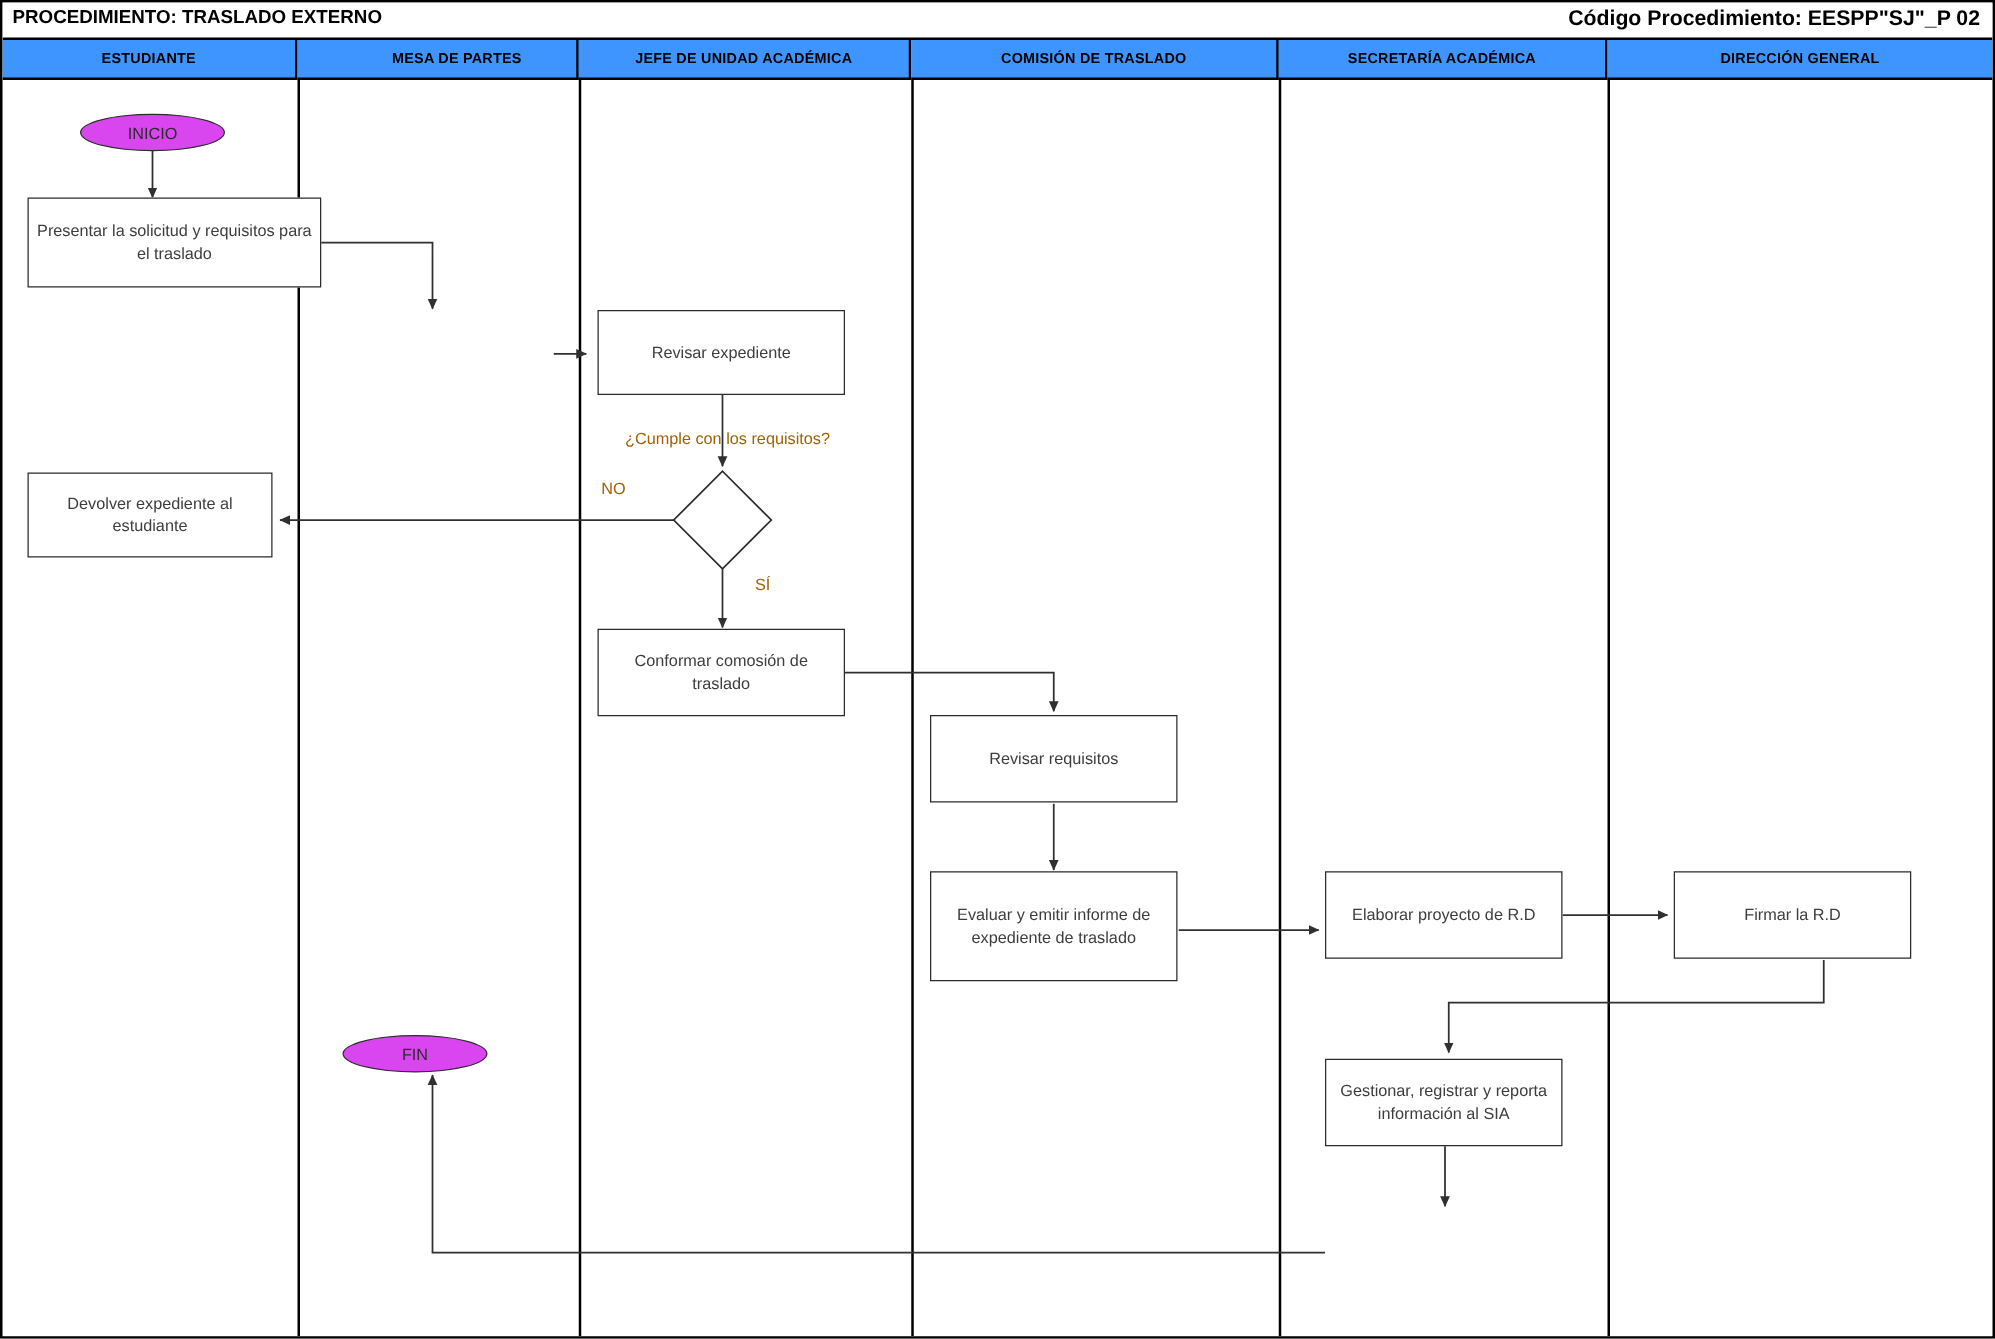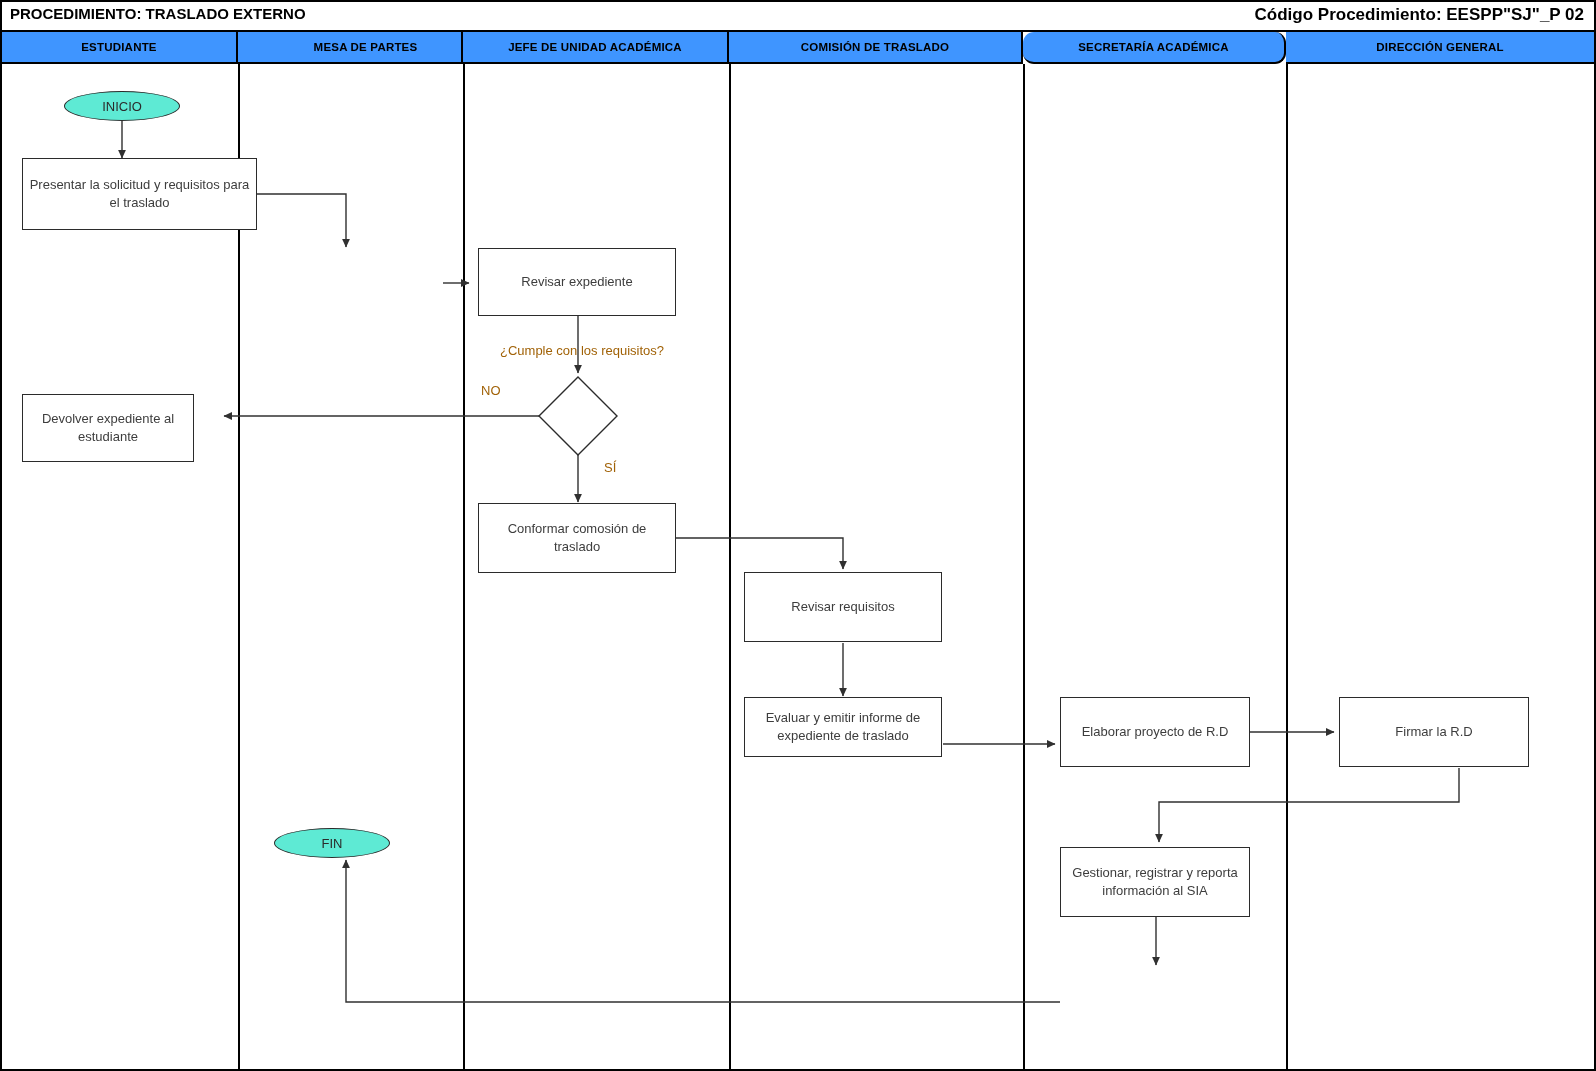--- a/index.html
+++ b/index.html
@@ -91,21 +91,21 @@
     align-items: center;
     justify-content: center;
     text-align: center;
     font-size: 13px;
     color: #3d3d3d;
     line-height: 1.35;
     padding: 2px 6px;
   }
   .terminal {
     position: absolute;
-    background: #5eead4;
+    background: #d946ef;
     border: 1px solid #2b2b2b;
     border-radius: 50%;
     box-sizing: border-box;
     display: flex;
     align-items: center;
     justify-content: center;
     font-size: 13px;
     color: #2b2b2b;
   }
   .decision {
@@ -143,21 +143,21 @@
       </div>
     <div class="lane-head" style="left:236px;width:225px;padding-left:32px;">
         <span>MESA DE PARTES</span>
       </div>
     <div class="lane-head" style="left:461px;width:266px;">
         <span>JEFE DE UNIDAD ACADÉMICA</span>
       </div>
     <div class="lane-head" style="left:727px;width:294px;">
         <span>COMISIÓN DE TRASLADO</span>
       </div>
-    <div class="lane-head" style="left:1021px;width:263px;border-radius:11px;">
+    <div class="lane-head" style="left:1021px;width:263px;">
         <span>SECRETARÍA ACADÉMICA</span>
       </div>
     <div class="lane-head" style="left:1284px;width:308px;">
         <span>DIRECCIÓN GENERAL</span>
       </div>
   </div>
 
   <div class="lane-sep" style="left:236px;"></div>
   <div class="lane-sep" style="left:461px;"></div>
   <div class="lane-sep" style="left:727px;"></div>
@@ -204,21 +204,21 @@
   </svg>
 
   <div class="terminal" style="left:62px;top:89px;width:116px;height:30px;">
     <span>INICIO</span>
   </div>
 
   <div class="node" style="left:20px;top:156px;width:235px;height:72px;">
     <span>Presentar la solicitud y requisitos para el traslado</span>
   </div>
 
-  <div class="node" style="left:20px;top:392px;width:172px;height:68px;">
+  <div class="node" style="left:20px;top:376px;width:196px;height:68px;">
     <span>Devolver expediente al estudiante</span>
   </div>
 
 
   <div class="node" style="left:476px;top:246px;width:198px;height:68px;">
     <span>Revisar expediente</span>
   </div>
 
   <div class="decision" style="left:535px;top:373px;width:82px;height:82px;">
     <svg width="82" height="82" viewBox="0 0 82 82">
@@ -227,21 +227,21 @@
   </div>
 
   <div class="node" style="left:476px;top:501px;width:198px;height:70px;">
     <span>Conformar comosión de traslado</span>
   </div>
 
   <div class="node" style="left:742px;top:570px;width:198px;height:70px;">
     <span>Revisar requisitos</span>
   </div>
 
-  <div class="node" style="left:742px;top:695px;width:198px;height:60px;">
+  <div class="node" style="left:742px;top:695px;width:198px;height:88px;">
     <span>Evaluar y emitir informe de expediente de traslado</span>
   </div>
 
   <div class="node" style="left:1058px;top:695px;width:190px;height:70px;">
     <span>Elaborar proyecto de R.D</span>
   </div>
 
   <div class="node" style="left:1337px;top:695px;width:190px;height:70px;">
     <span>Firmar la R.D</span>
   </div>

